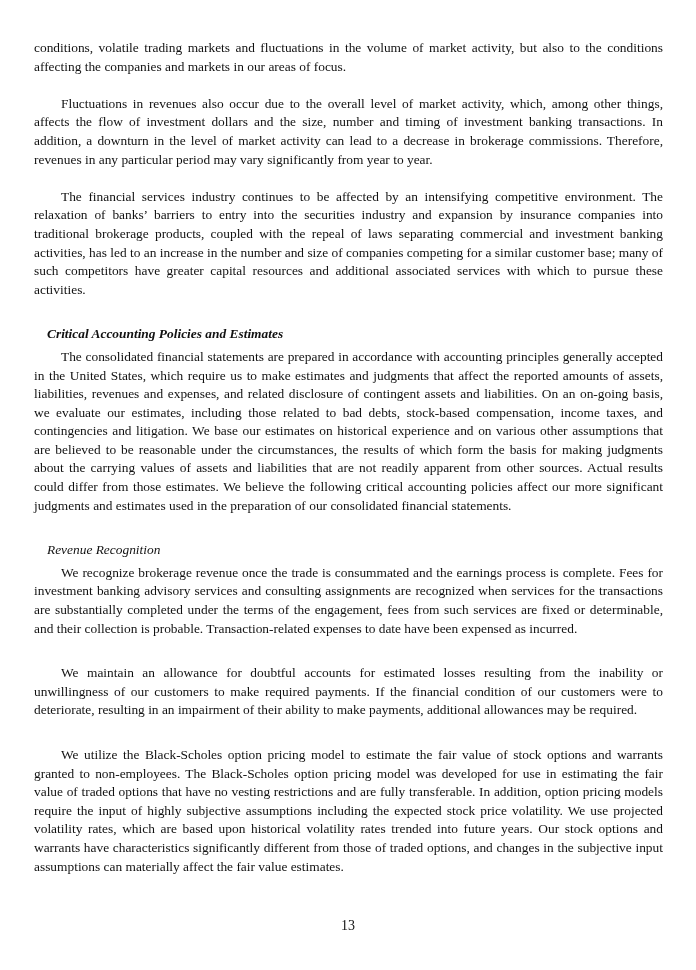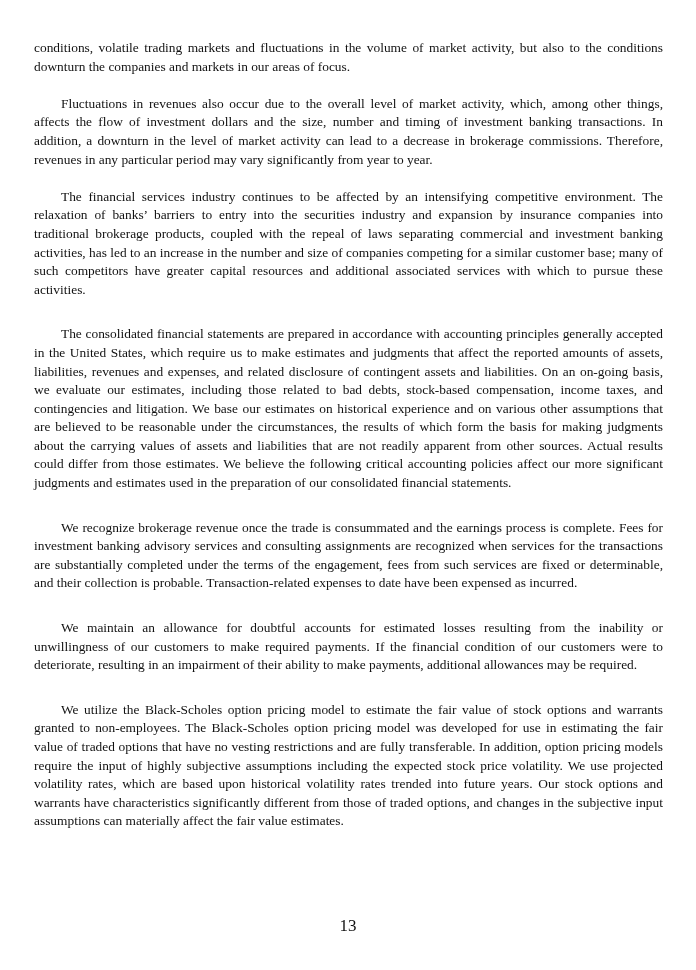--- a/index.html
+++ b/index.html
@@ -40,40 +40,42 @@
       font-style: italic;
       margin-left: 13px;
       margin-bottom: 4px;
     }
     .page-number {
       position: absolute;
       left: 0;
       width: 696px;
       top: 917px;
       text-align: center;
-      font-size: 17px;
+      font-size: 14px;
     }
   </style>
 </head>
 <body>
 
 <div class="page">
-  <p>conditions, volatile trading markets and fluctuations in the volume of market activity, but also to the conditions downturn the companies and markets in our areas of focus.</p>
+  <p>conditions, volatile trading markets and fluctuations in the volume of market activity, but also to the conditions affecting the companies and markets in our areas of focus.</p>
   <div class="gap"></div>
   <p class="indent">Fluctuations in revenues also occur due to the overall level of market activity, which, among other things, affects the flow of investment dollars and the size, number and timing of investment banking transactions. In addition, a downturn in the level of market activity can lead to a decrease in brokerage commissions. Therefore, revenues in any particular period may vary significantly from year to year.</p>
   <div class="gap"></div>
   <p class="indent">The financial services industry continues to be affected by an intensifying competitive environment. The relaxation of banks’ barriers to entry into the securities industry and expansion by insurance companies into traditional brokerage products, coupled with the repeal of laws separating commercial and investment banking activities, has led to an increase in the number and size of companies competing for a similar customer base; many of such competitors have greater capital resources and additional associated services with which to pursue these activities.</p>
   <div class="gap-lg"></div>
 
   <section>
+    <div class="heading-bold">Critical Accounting Policies and Estimates</div>
     <p class="indent">The consolidated financial statements are prepared in accordance with accounting principles generally accepted in the United States, which require us to make estimates and judgments that affect the reported amounts of assets, liabilities, revenues and expenses, and related disclosure of contingent assets and liabilities. On an on-going basis, we evaluate our estimates, including those related to bad debts, stock-based compensation, income taxes, and contingencies and litigation. We base our estimates on historical experience and on various other assumptions that are believed to be reasonable under the circumstances, the results of which form the basis for making judgments about the carrying values of assets and liabilities that are not readily apparent from other sources. Actual results could differ from those estimates. We believe the following critical accounting policies affect our more significant judgments and estimates used in the preparation of our consolidated financial statements.</p>
   </section>
   <div class="gap-lg"></div>
 
   <section>
+    <div class="heading-italic">Revenue Recognition</div>
     <p class="indent">We recognize brokerage revenue once the trade is consummated and the earnings process is complete. Fees for investment banking advisory services and consulting assignments are recognized when services for the transactions are substantially completed under the terms of the engagement, fees from such services are fixed or determinable, and their collection is probable. Transaction-related expenses to date have been expensed as incurred.</p>
   </section>
   <div class="gap-lg"></div>
 
   <section>
     <p class="indent">We maintain an allowance for doubtful accounts for estimated losses resulting from the inability or unwillingness of our customers to make required payments. If the financial condition of our customers were to deteriorate, resulting in an impairment of their ability to make payments, additional allowances may be required.</p>
   </section>
   <div class="gap-lg"></div>
 
   <section>

